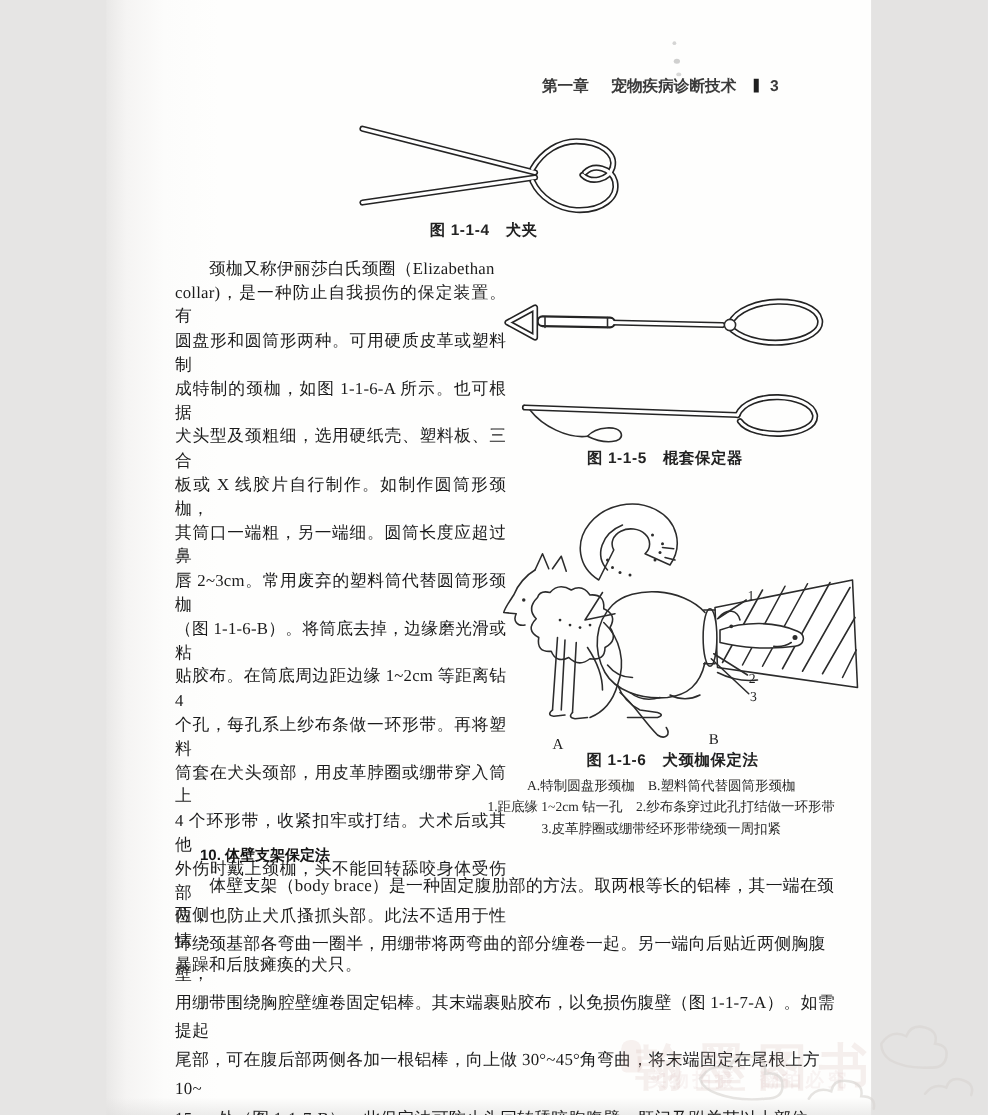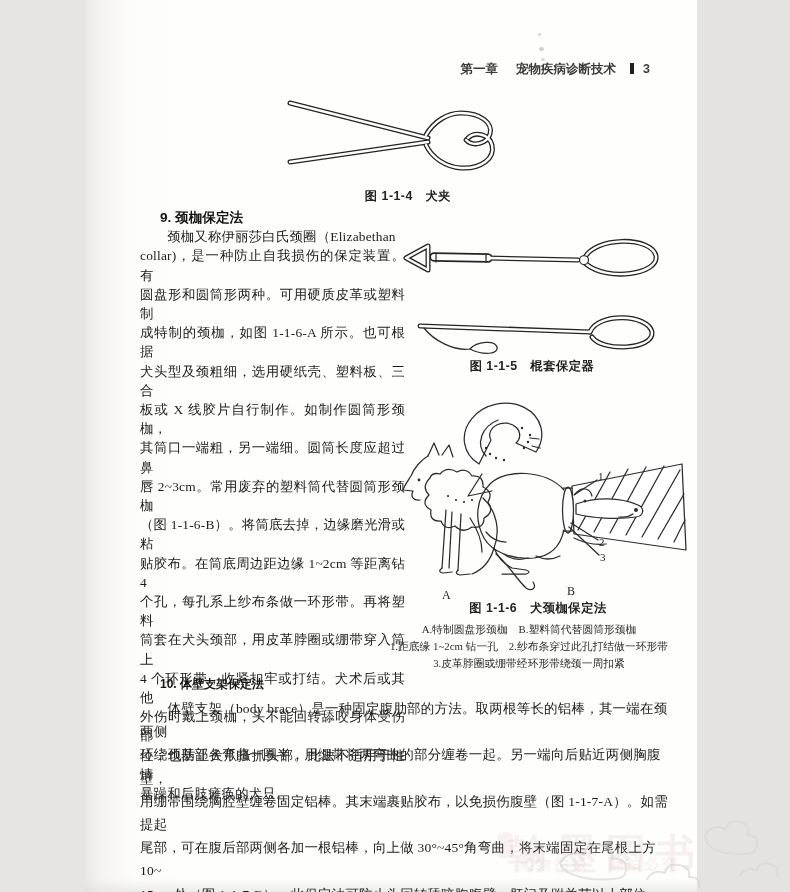--- a/index.html
+++ b/index.html
@@ -14,21 +14,21 @@
   }
   .page-bottom-shade {
     position:absolute; left:85px; bottom:0; width:612px; height:14px;
     background:linear-gradient(to bottom, rgba(230,229,228,0) 0%, rgba(222,221,220,.55) 100%);
   }
   .right-strip {
     position:absolute; left:697px; top:0; width:93px; height:892px;
     background:#e4e3e2;
   }
   .header {
-    position:absolute; top:61px; left:348px; width:302px;
+    position:absolute; top:61px; left:321px; width:302px;
     text-align:right; font-family:"Liberation Sans", sans-serif;
     font-weight:bold; font-size:12.5px; color:#3b3b3b; white-space:nowrap;
   }
   .header .gap { display:inline-block; width:18px; }
   .hdr-bar {
     display:inline-block; width:4px; height:11px; background:#1f1f1f;
     margin:0 9px 0 14px; vertical-align:-1px;
   }
   .caption {
     position:absolute; text-align:center;
@@ -113,24 +113,23 @@
     <path class="tube" d="M8,15 L146,50"></path>
     <path class="tube" d="M8,74 L146,54"></path>
     <path class="tube" d="M144,47 C152,33 166,25 179,25 C199,25 211,35 208,46 C205,56 191,59 184,52"></path>
     <path class="tube" d="M144,57 C150,70 164,79 179,80 C200,81 213,70 210,57 C207,46 193,43 186,50"></path>
     <path class="core" d="M8,15 L146,50"></path>
     <path class="core" d="M8,74 L146,54"></path>
     <path class="core" d="M144,47 C152,33 166,25 179,25 C199,25 211,35 208,46 C205,56 191,59 184,52"></path>
     <path class="core" d="M144,57 C150,70 164,79 179,80 C200,81 213,70 210,57 C207,46 193,43 186,50"></path>
   </svg>
 </div>
-<div class="caption" style="left:293px; top:176px; width:230px;margin-top:12px;">图 1-1-4　犬夹</div>
+<div class="caption" style="left:272px; top:176px; width:230px;">图 1-1-4　犬夹</div>
 
 <div class="col-left">
-  <div class="sec-head mt">9. 颈枷保定法</div>
   <div class="body-txt">　　颈枷又称伊丽莎白氏颈圈（Elizabethan
 collar)，是一种防止自我损伤的保定装置。有
 圆盘形和圆筒形两种。可用硬质皮革或塑料制
 成特制的颈枷，如图 1-1-6-A 所示。也可根据
 犬头型及颈粗细，选用硬纸壳、塑料板、三合
 板或 X 线胶片自行制作。如制作圆筒形颈枷，
 其筒口一端粗，另一端细。圆筒长度应超过鼻
 唇 2~3cm。常用废弃的塑料筒代替圆筒形颈枷
 （图 1-1-6-B）。将筒底去掉，边缘磨光滑或粘
 贴胶布。在筒底周边距边缘 1~2cm 等距离钻 4

